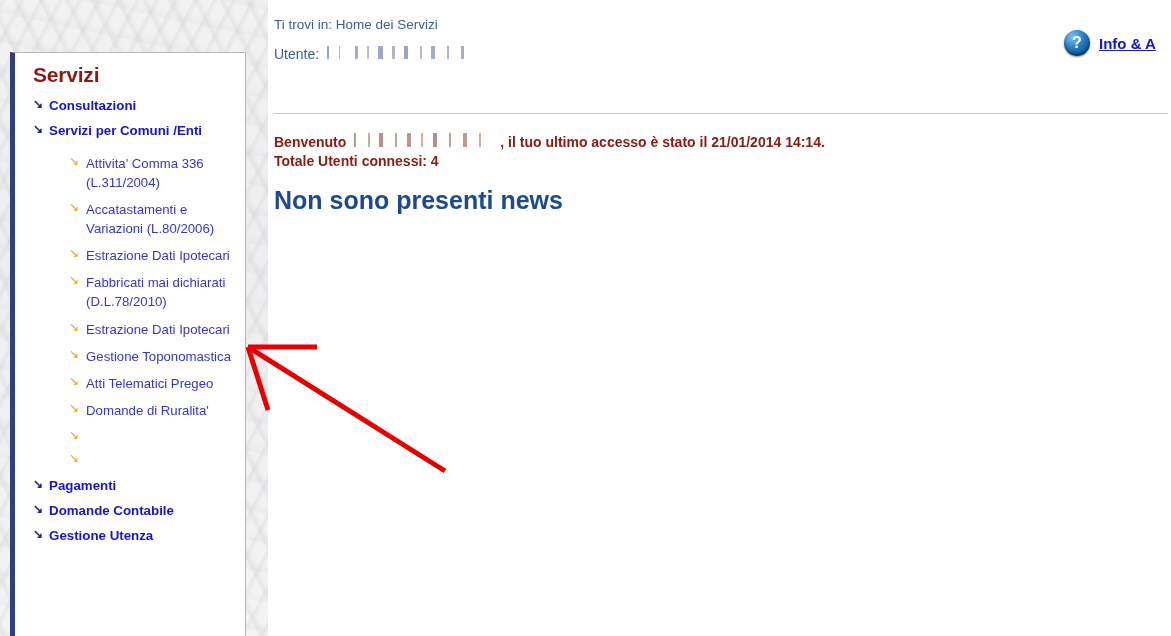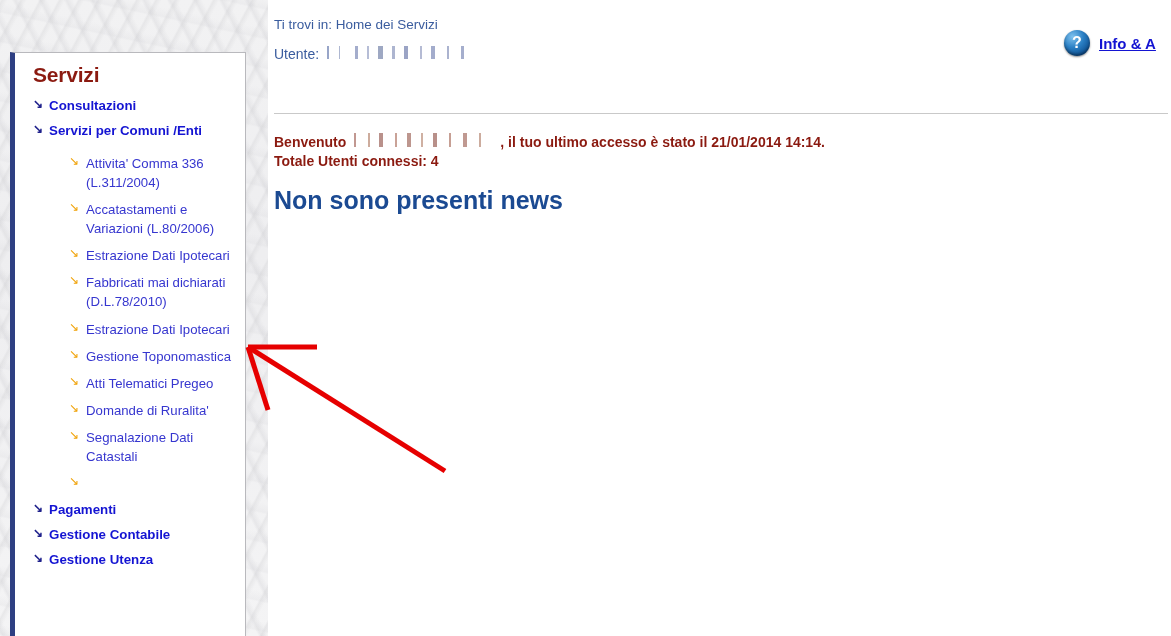--- a/index.html
+++ b/index.html
@@ -288,34 +288,33 @@
       <li class="nav-sub">
         <span class="bullet">↘</span>
         <span class="lbl">Atti Telematici Pregeo</span>
       </li>
       <li class="nav-sub">
         <span class="bullet">↘</span>
         <span class="lbl">Domande di Ruralita'</span>
       </li>
       <li class="nav-sub">
         <span class="bullet">↘</span>
-        <span class="lbl">Segnalazione Dati Catastali</span>
       </li>
       <li class="nav-sub">
         <span class="bullet">↘</span>
       </li>
     </ul>
 
     <li class="nav-top">
       <span class="bullet">↘</span>
       <span class="lbl">Pagamenti</span>
     </li>
     <li class="nav-top">
       <span class="bullet">↘</span>
-      <span class="lbl">Gestione Contabile</span>
+      <span class="lbl">Domande Contabile</span>
     </li>
     <li class="nav-top">
       <span class="bullet">↘</span>
       <span class="lbl">Gestione Utenza</span>
     </li>
   </ul>
 </div>
 
 <div id="main">
 

